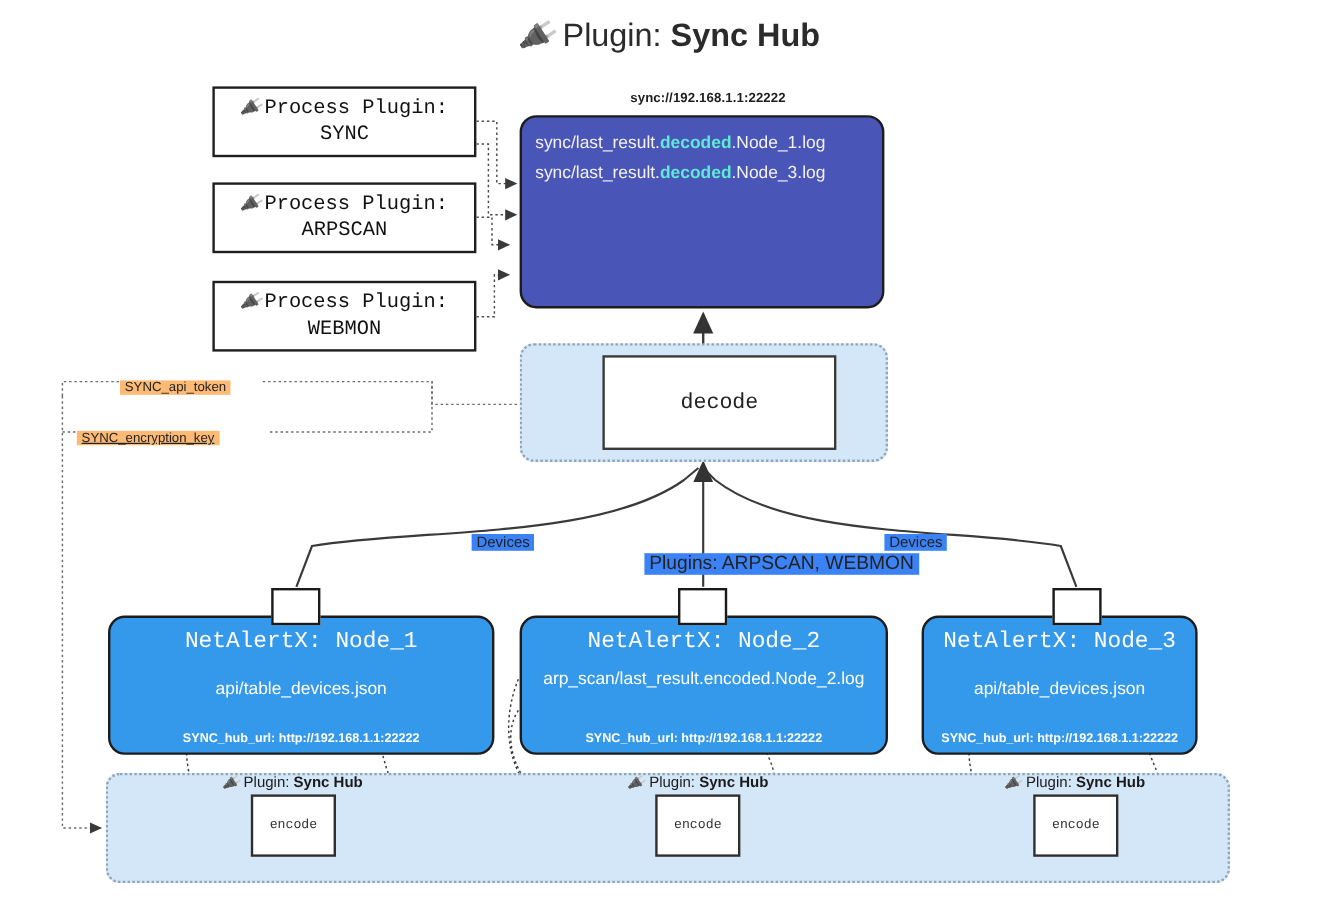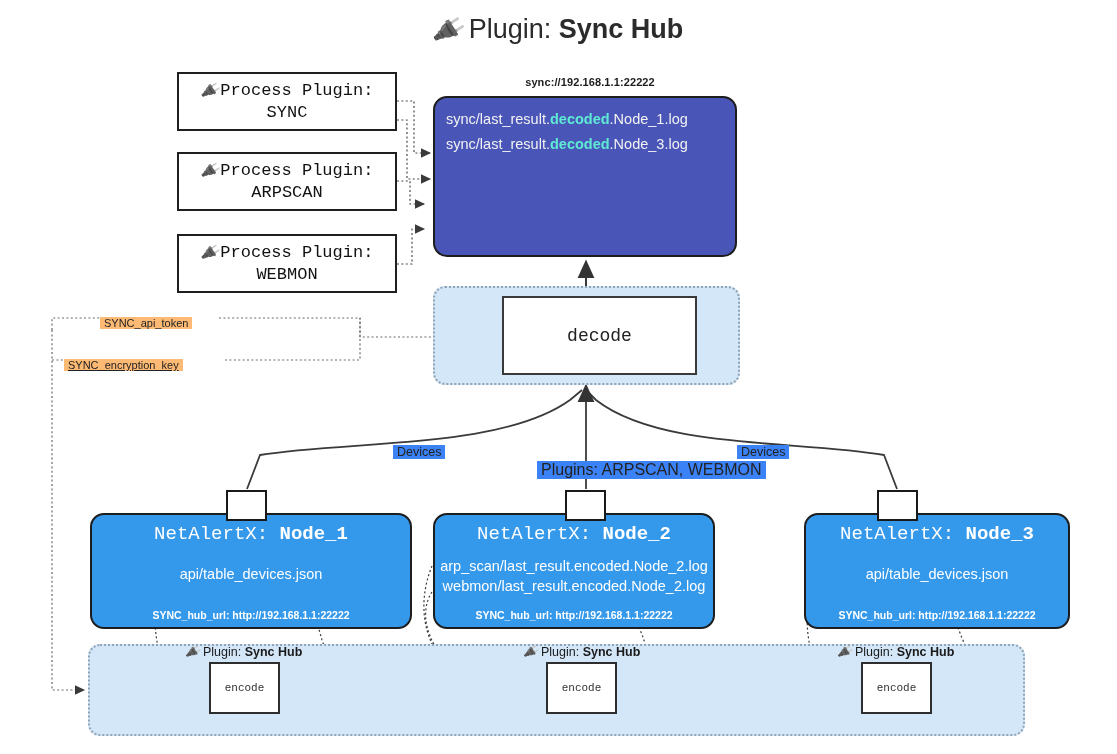--- a/index.html
+++ b/index.html
@@ -116,33 +116,33 @@
     border-radius:14px;
     color:#ffffff;
     padding-top:8px;
   }
   .node .node-title{
     text-align:center;
     font-family:"Liberation Mono", monospace;
     font-size:19px;
     white-space:nowrap;
   }
-  .node .node-title .b{font-weight:700;}
+  .node .node-title .b{font-weight:400;}
   .node .node-line{
     text-align:center;font-size:14.5px;color:#ffffff;
     white-space:nowrap;
   }
   .node .node-foot{
     position:absolute;left:0;bottom:6px;width:100%;
     text-align:center;font-size:10.5px;font-weight:600;color:#ffffff;
     white-space:nowrap;
   }
   #node1{left:90px;top:513px;width:322px;}
-  #node2{left:433px;top:513px;width:282px;}
-  #node3{left:804px;top:513px;width:266px;}
+  #node2{left:433px;top:513px;width:307px;}
+  #node3{left:768px;top:513px;width:230px;}
   #node1 .node-line{margin-top:21px;}
   #node3 .node-line{margin-top:21px;}
   #node2 .l-a{margin-top:13px;}
   #node2 .l-b{margin-top:4px;}
 
   
   .env{
     width:41px;height:31px;
     background:#ffffff;border:2px solid #1a1a1a;
   }
@@ -275,21 +275,20 @@
 
   <div class="abs node" id="node1">
     <div class="node-title"><span>NetAlertX: </span><span class="b">Node_1</span></div>
     <div class="node-line">api/table_devices.json</div>
     <div class="node-foot">SYNC_hub_url: http://192.168.1.1:22222</div>
   </div>
 
   <div class="abs node" id="node2">
     <div class="node-title"><span>NetAlertX: </span><span class="b">Node_2</span></div>
     <div class="node-line l-a">arp_scan/last_result.encoded.Node_2.log</div>
-    <div class="node-line l-b">webmon/last_result.encoded.Node_2.log</div>
     <div class="node-foot">SYNC_hub_url: http://192.168.1.1:22222</div>
   </div>
 
   <div class="abs node" id="node3">
     <div class="node-title"><span>NetAlertX: </span><span class="b">Node_3</span></div>
     <div class="node-line">api/table_devices.json</div>
     <div class="node-foot">SYNC_hub_url: http://192.168.1.1:22222</div>
   </div>
 
   <div class="abs env" id="env1"></div>

